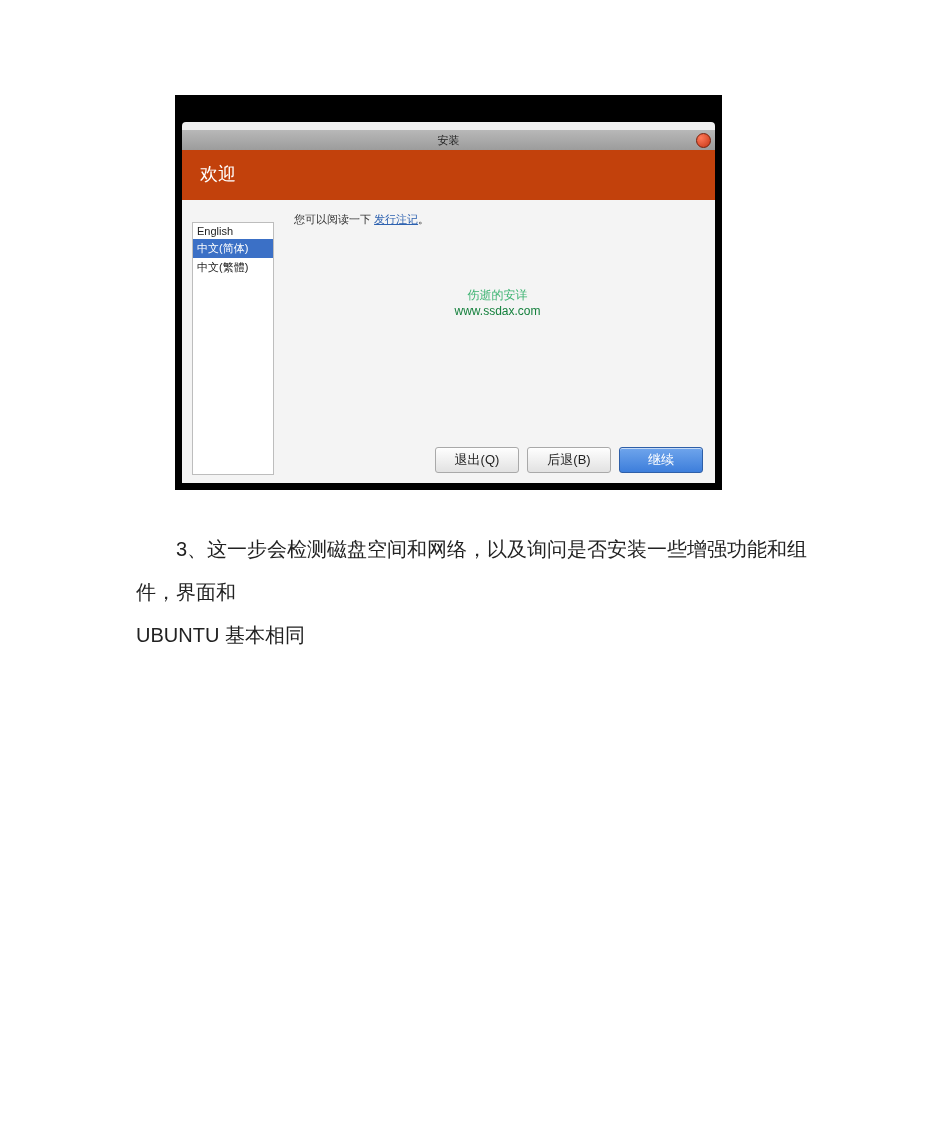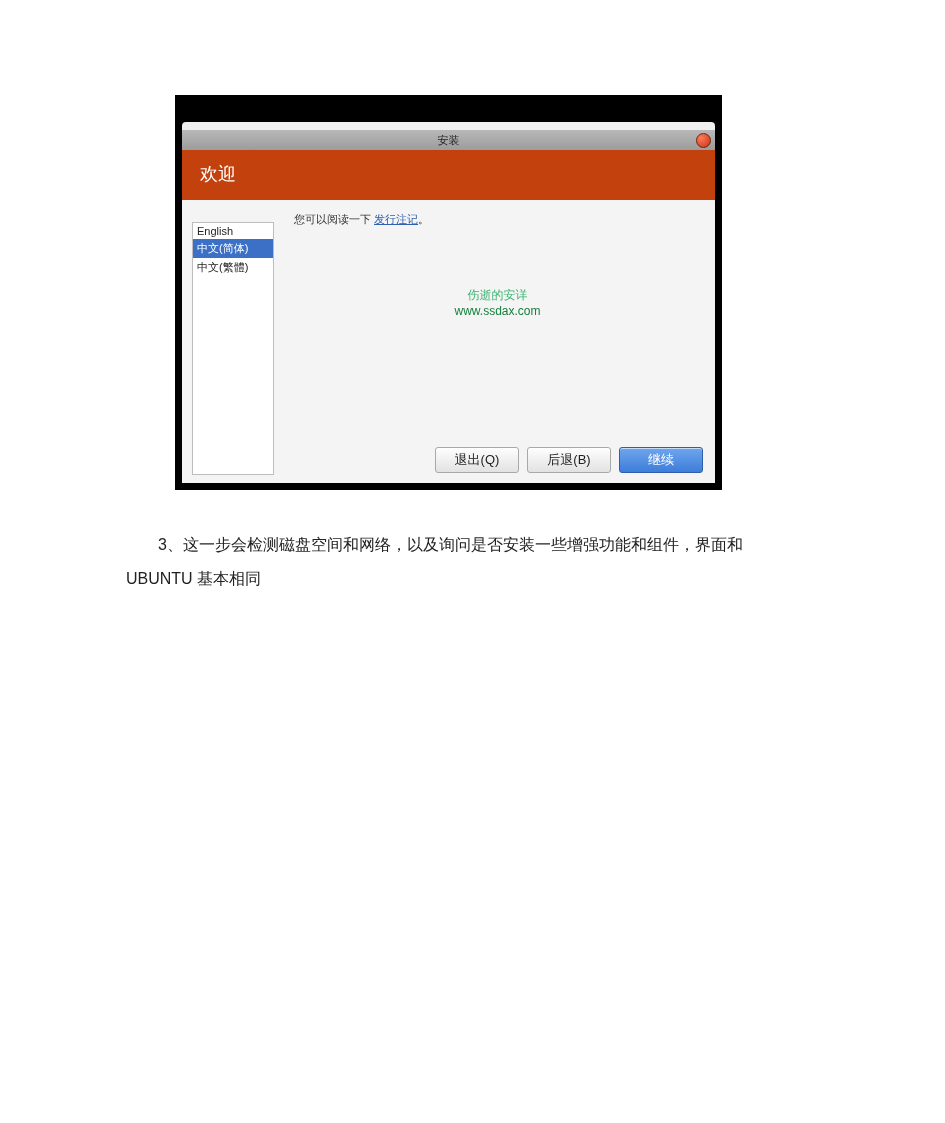--- a/index.html
+++ b/index.html
@@ -126,24 +126,24 @@
     text-align: center;
     box-shadow: 0 1px 0 rgba(255,255,255,.6) inset;
   }
   .btn.primary {
     background: linear-gradient(#6fa5ec, #3d7edb);
     border-color: #2e5fa8;
     color: #ffffff;
   }
   .doc-text {
     position: absolute;
-    left: 126px;
+    left: 136px;
     top: 528px;
     width: 705px;
-    font-size: 16px;
+    font-size: 20px;
     color: #222;
     line-height: 2.15;
   }
   .doc-text .indent {
     display: block;
     text-indent: 2em;
   }
   .doc-text .noindent {
     display: block;
     text-indent: 0;

